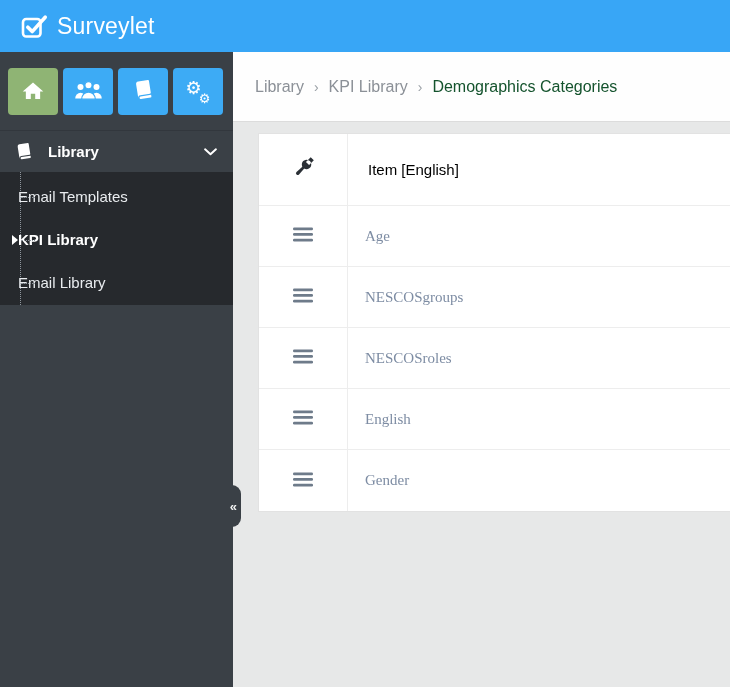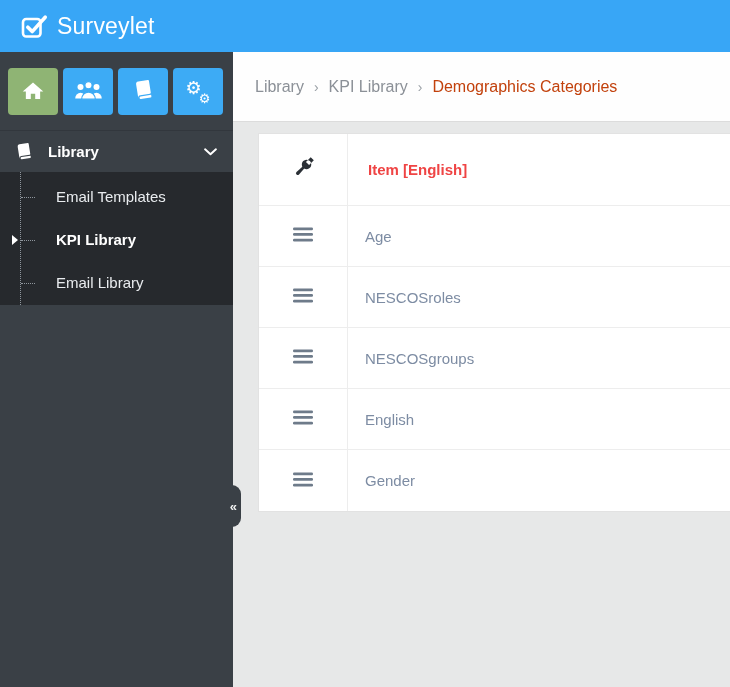--- a/index.html
+++ b/index.html
@@ -51,21 +51,21 @@
   .menu-header .mh-chevron { margin-left: auto; display: flex; }
 
   .submenu { background: #26292d; position: relative; padding: 3px 0 1px 0; }
   .submenu .vline {
     position: absolute; left: 20px; top: 0; bottom: 0;
     border-left: 1px dotted #8f969d;
   }
   .subitem {
     position: relative; height: 43px;
     display: flex; align-items: center;
-    padding-left: 56px;
+    padding-left: 18px;
     color: #e9ecef; font-size: 15px; cursor: pointer;
   }
   .subitem .dots {
     position: absolute; left: 21px; top: 50%; width: 14px;
     border-top: 1px dotted #8f969d;
   }
   .subitem.active { font-weight: bold; color: #fff; }
   .subitem.active .caret {
     position: absolute; left: 12px; top: 50%; margin-top: -5px;
     width: 0; height: 0;
@@ -90,40 +90,40 @@
   .breadcrumb-bar {
     height: 70px; flex: none;
     background: #fefefe;
     border-bottom: 1px solid #dcdcdc;
     display: flex; align-items: center;
     padding-left: 22px;
     font-size: 16px;
   }
   .crumb { color: #8b9097; cursor: pointer; }
   .crumb-sep { color: #9aa0a6; font-size: 14px; margin: 0 10px; }
-  .crumb.current { color: #c2410c; }
+  .crumb.current { color: #14532d; }
 
   
   .card {
     margin: 11px 0 0 25px;
     background: #fff;
     border: 1px solid #e2e2e2;
     border-right: none;
   }
   .thead { display: flex; height: 72px; border-bottom: 1px solid #ededed; }
   .col-icon {
     width: 89px; flex: none;
     display: flex; align-items: center; justify-content: center;
     border-right: 1px solid #ededed;
   }
   .col-item { flex: 1; display: flex; align-items: center; padding-left: 17px; }
-  .thead .col-item { font-weight: bold; font-size: 15px; color: #ef4444; padding-left: 20px; text-align: center; }
+  .thead .col-item { font-weight: normal; font-size: 15px; color: #000000; padding-left: 20px; text-align: center; }
   .trow { display: flex; height: 61px; border-bottom: 1px solid #ededed; }
   .trow:last-of-type { border-bottom: none; }
-  .item-link { font-size: 15px; color: #7d8ca3; text-decoration: none; cursor: pointer; }
+  .item-link { font-size: 15px; color: #7d8ca3; text-decoration: none; cursor: pointer; font-family: Liberation Serif, serif; }
   .drag-btn { background: none; border: none; padding: 2px; cursor: pointer; display: flex; }
 
   
   .gears { position: relative; width: 25px; height: 23px; color: #fff; }
   .gear-big { position: absolute; left: 0; top: -1px; font-size: 18px; line-height: 1; }
   .gear-small { position: absolute; right: 0; bottom: -2px; font-size: 13px; line-height: 1; }
 </style>
 </head>
 <body>
 
@@ -277,39 +277,39 @@
                     <g fill="#6e7b8a">
                       <rect x="0" y="0.5" width="20" height="2.7" rx="1.2"></rect>
                       <rect x="0" y="6.1" width="20" height="2.7" rx="1.2"></rect>
                       <rect x="0" y="11.7" width="20" height="2.7" rx="1.2"></rect>
                     </g>
                   </svg>
                 </span>
               </button>
             </div>
             <div class="col-item">
+              <a class="item-link">NESCOSgroups</a>
+            </div>
+          </div>
+          <div class="trow">
+            <div class="col-icon">
+              <button class="drag-btn">
+                <span>
+                  <svg width="20" height="15" viewBox="0 0 20 15">
+                    <g fill="#6e7b8a">
+                      <rect x="0" y="0.5" width="20" height="2.7" rx="1.2"></rect>
+                      <rect x="0" y="6.1" width="20" height="2.7" rx="1.2"></rect>
+                      <rect x="0" y="11.7" width="20" height="2.7" rx="1.2"></rect>
+                    </g>
+                  </svg>
+                </span>
+              </button>
+            </div>
+            <div class="col-item">
               <a class="item-link">NESCOSroles</a>
-            </div>
-          </div>
-          <div class="trow">
-            <div class="col-icon">
-              <button class="drag-btn">
-                <span>
-                  <svg width="20" height="15" viewBox="0 0 20 15">
-                    <g fill="#6e7b8a">
-                      <rect x="0" y="0.5" width="20" height="2.7" rx="1.2"></rect>
-                      <rect x="0" y="6.1" width="20" height="2.7" rx="1.2"></rect>
-                      <rect x="0" y="11.7" width="20" height="2.7" rx="1.2"></rect>
-                    </g>
-                  </svg>
-                </span>
-              </button>
-            </div>
-            <div class="col-item">
-              <a class="item-link">NESCOSgroups</a>
             </div>
           </div>
           <div class="trow">
             <div class="col-icon">
               <button class="drag-btn">
                 <span>
                   <svg width="20" height="15" viewBox="0 0 20 15">
                     <g fill="#6e7b8a">
                       <rect x="0" y="0.5" width="20" height="2.7" rx="1.2"></rect>
                       <rect x="0" y="6.1" width="20" height="2.7" rx="1.2"></rect>

